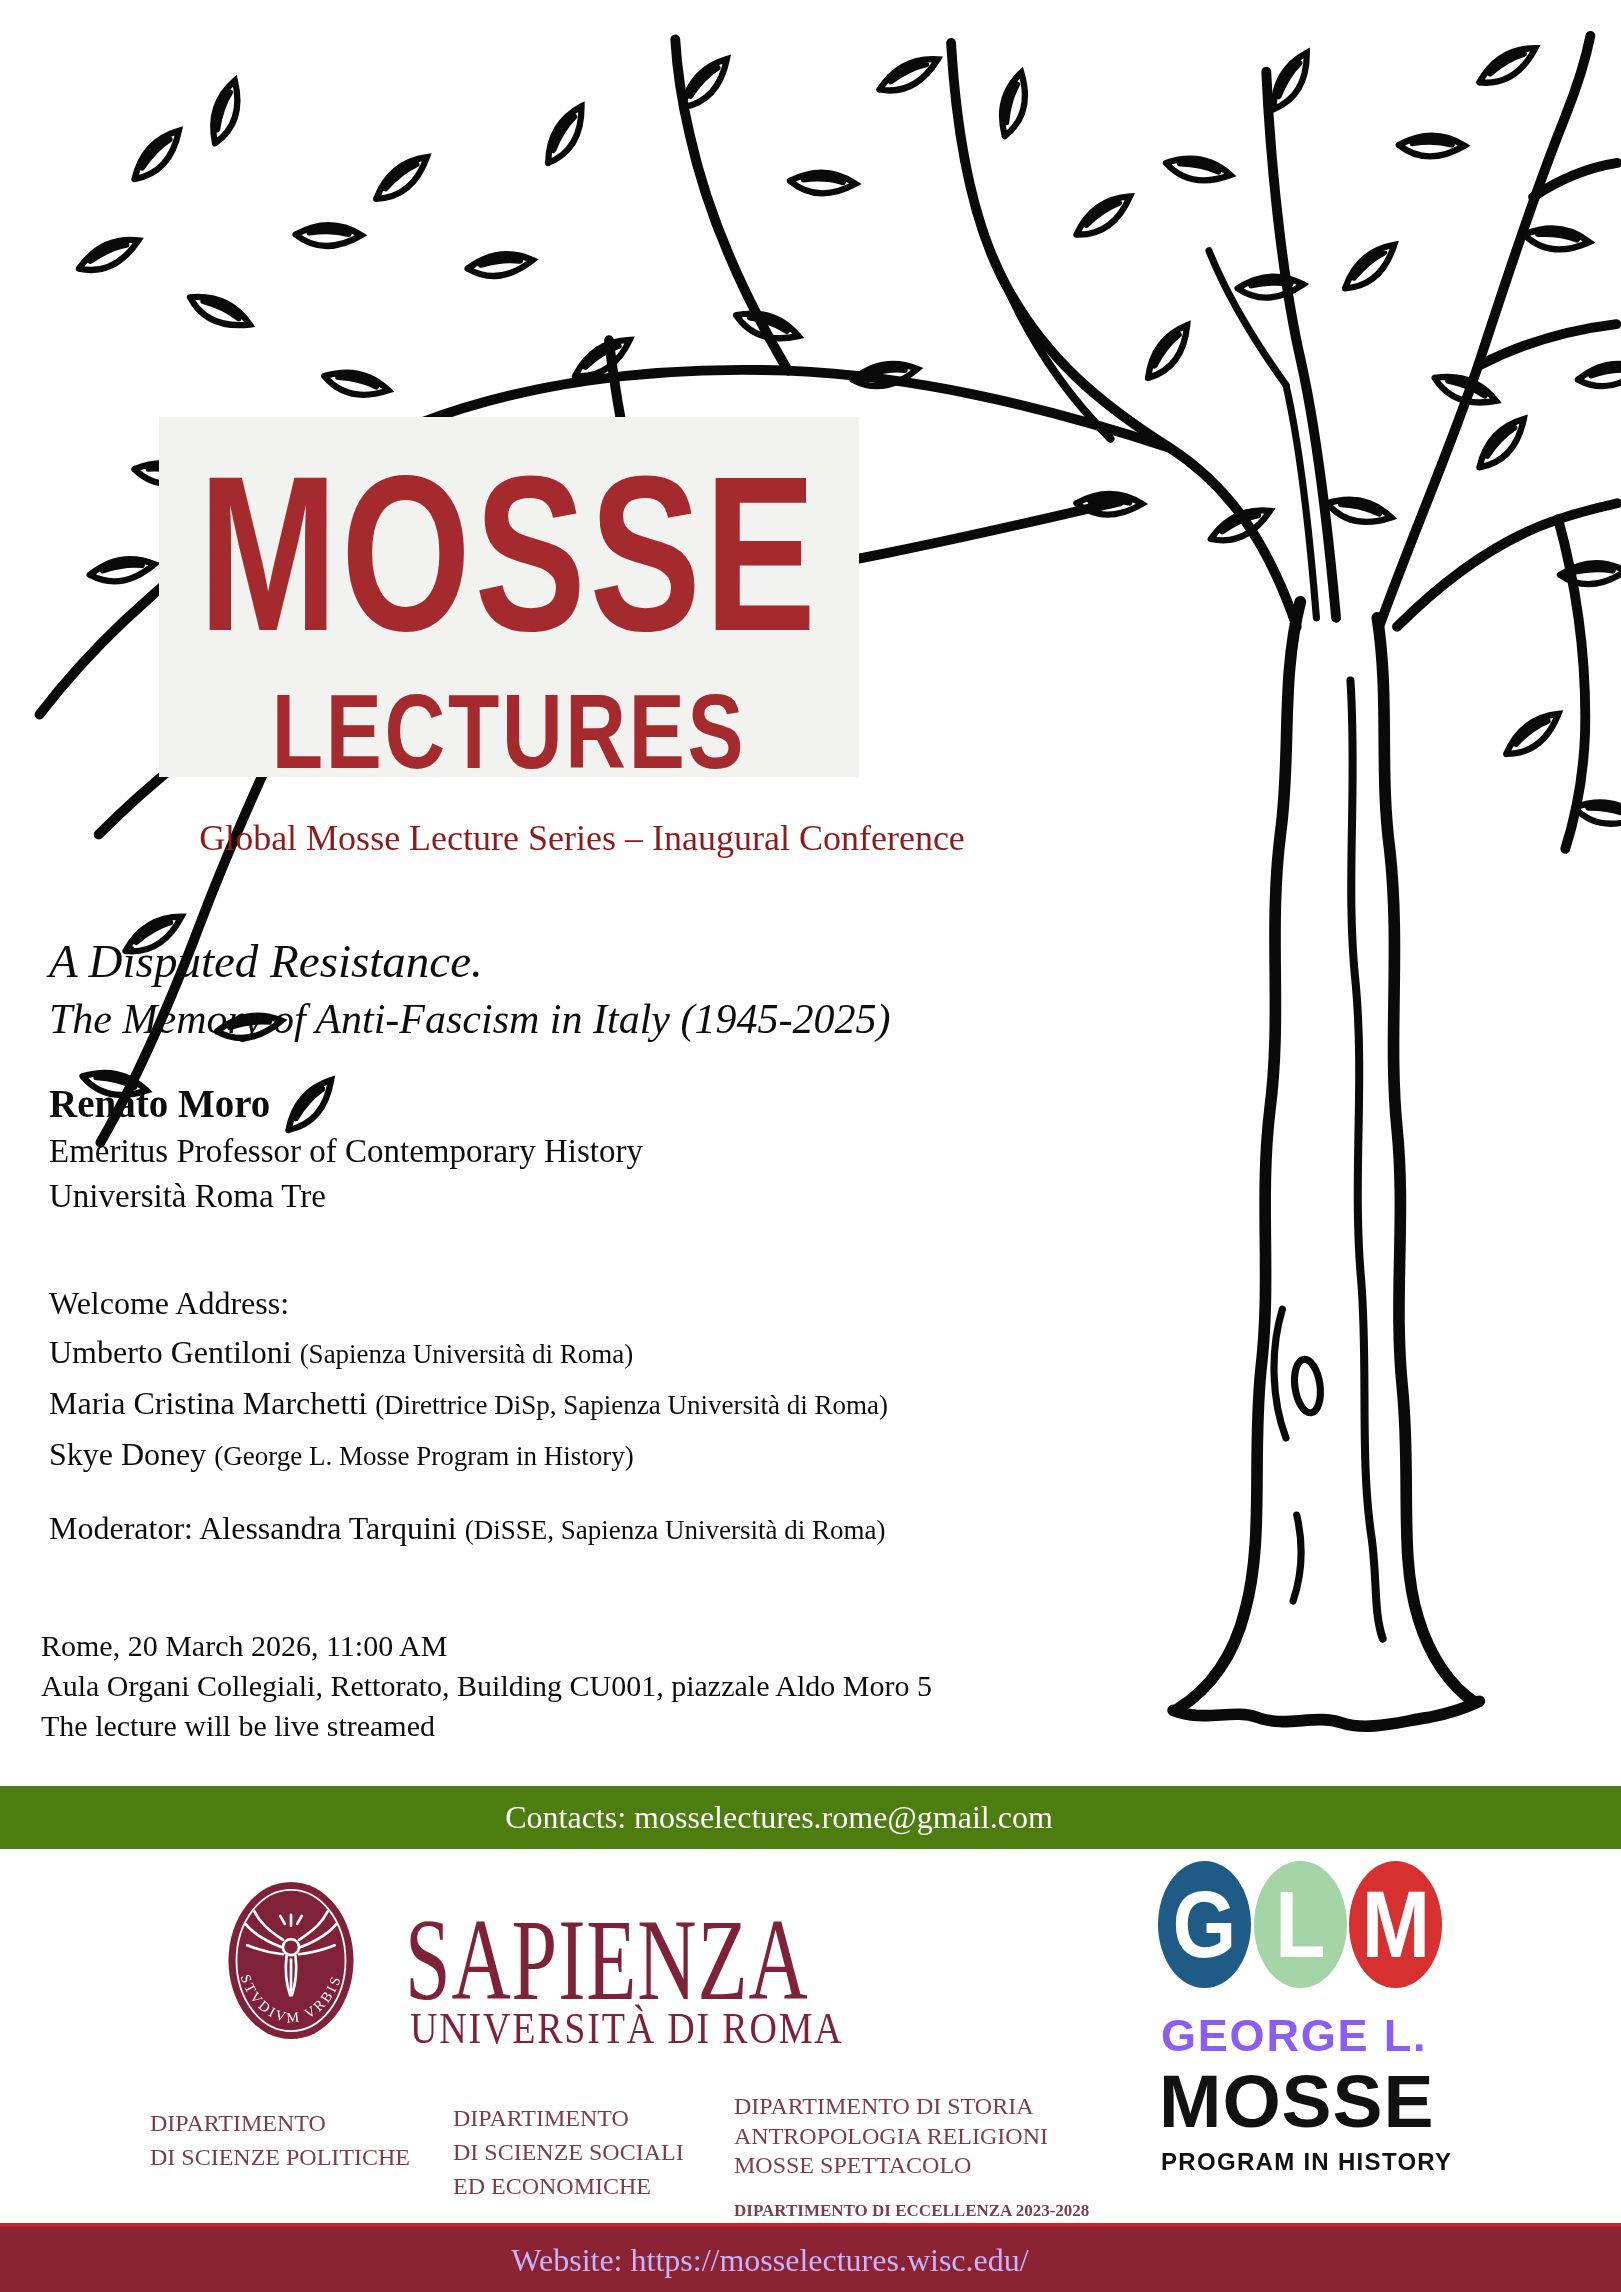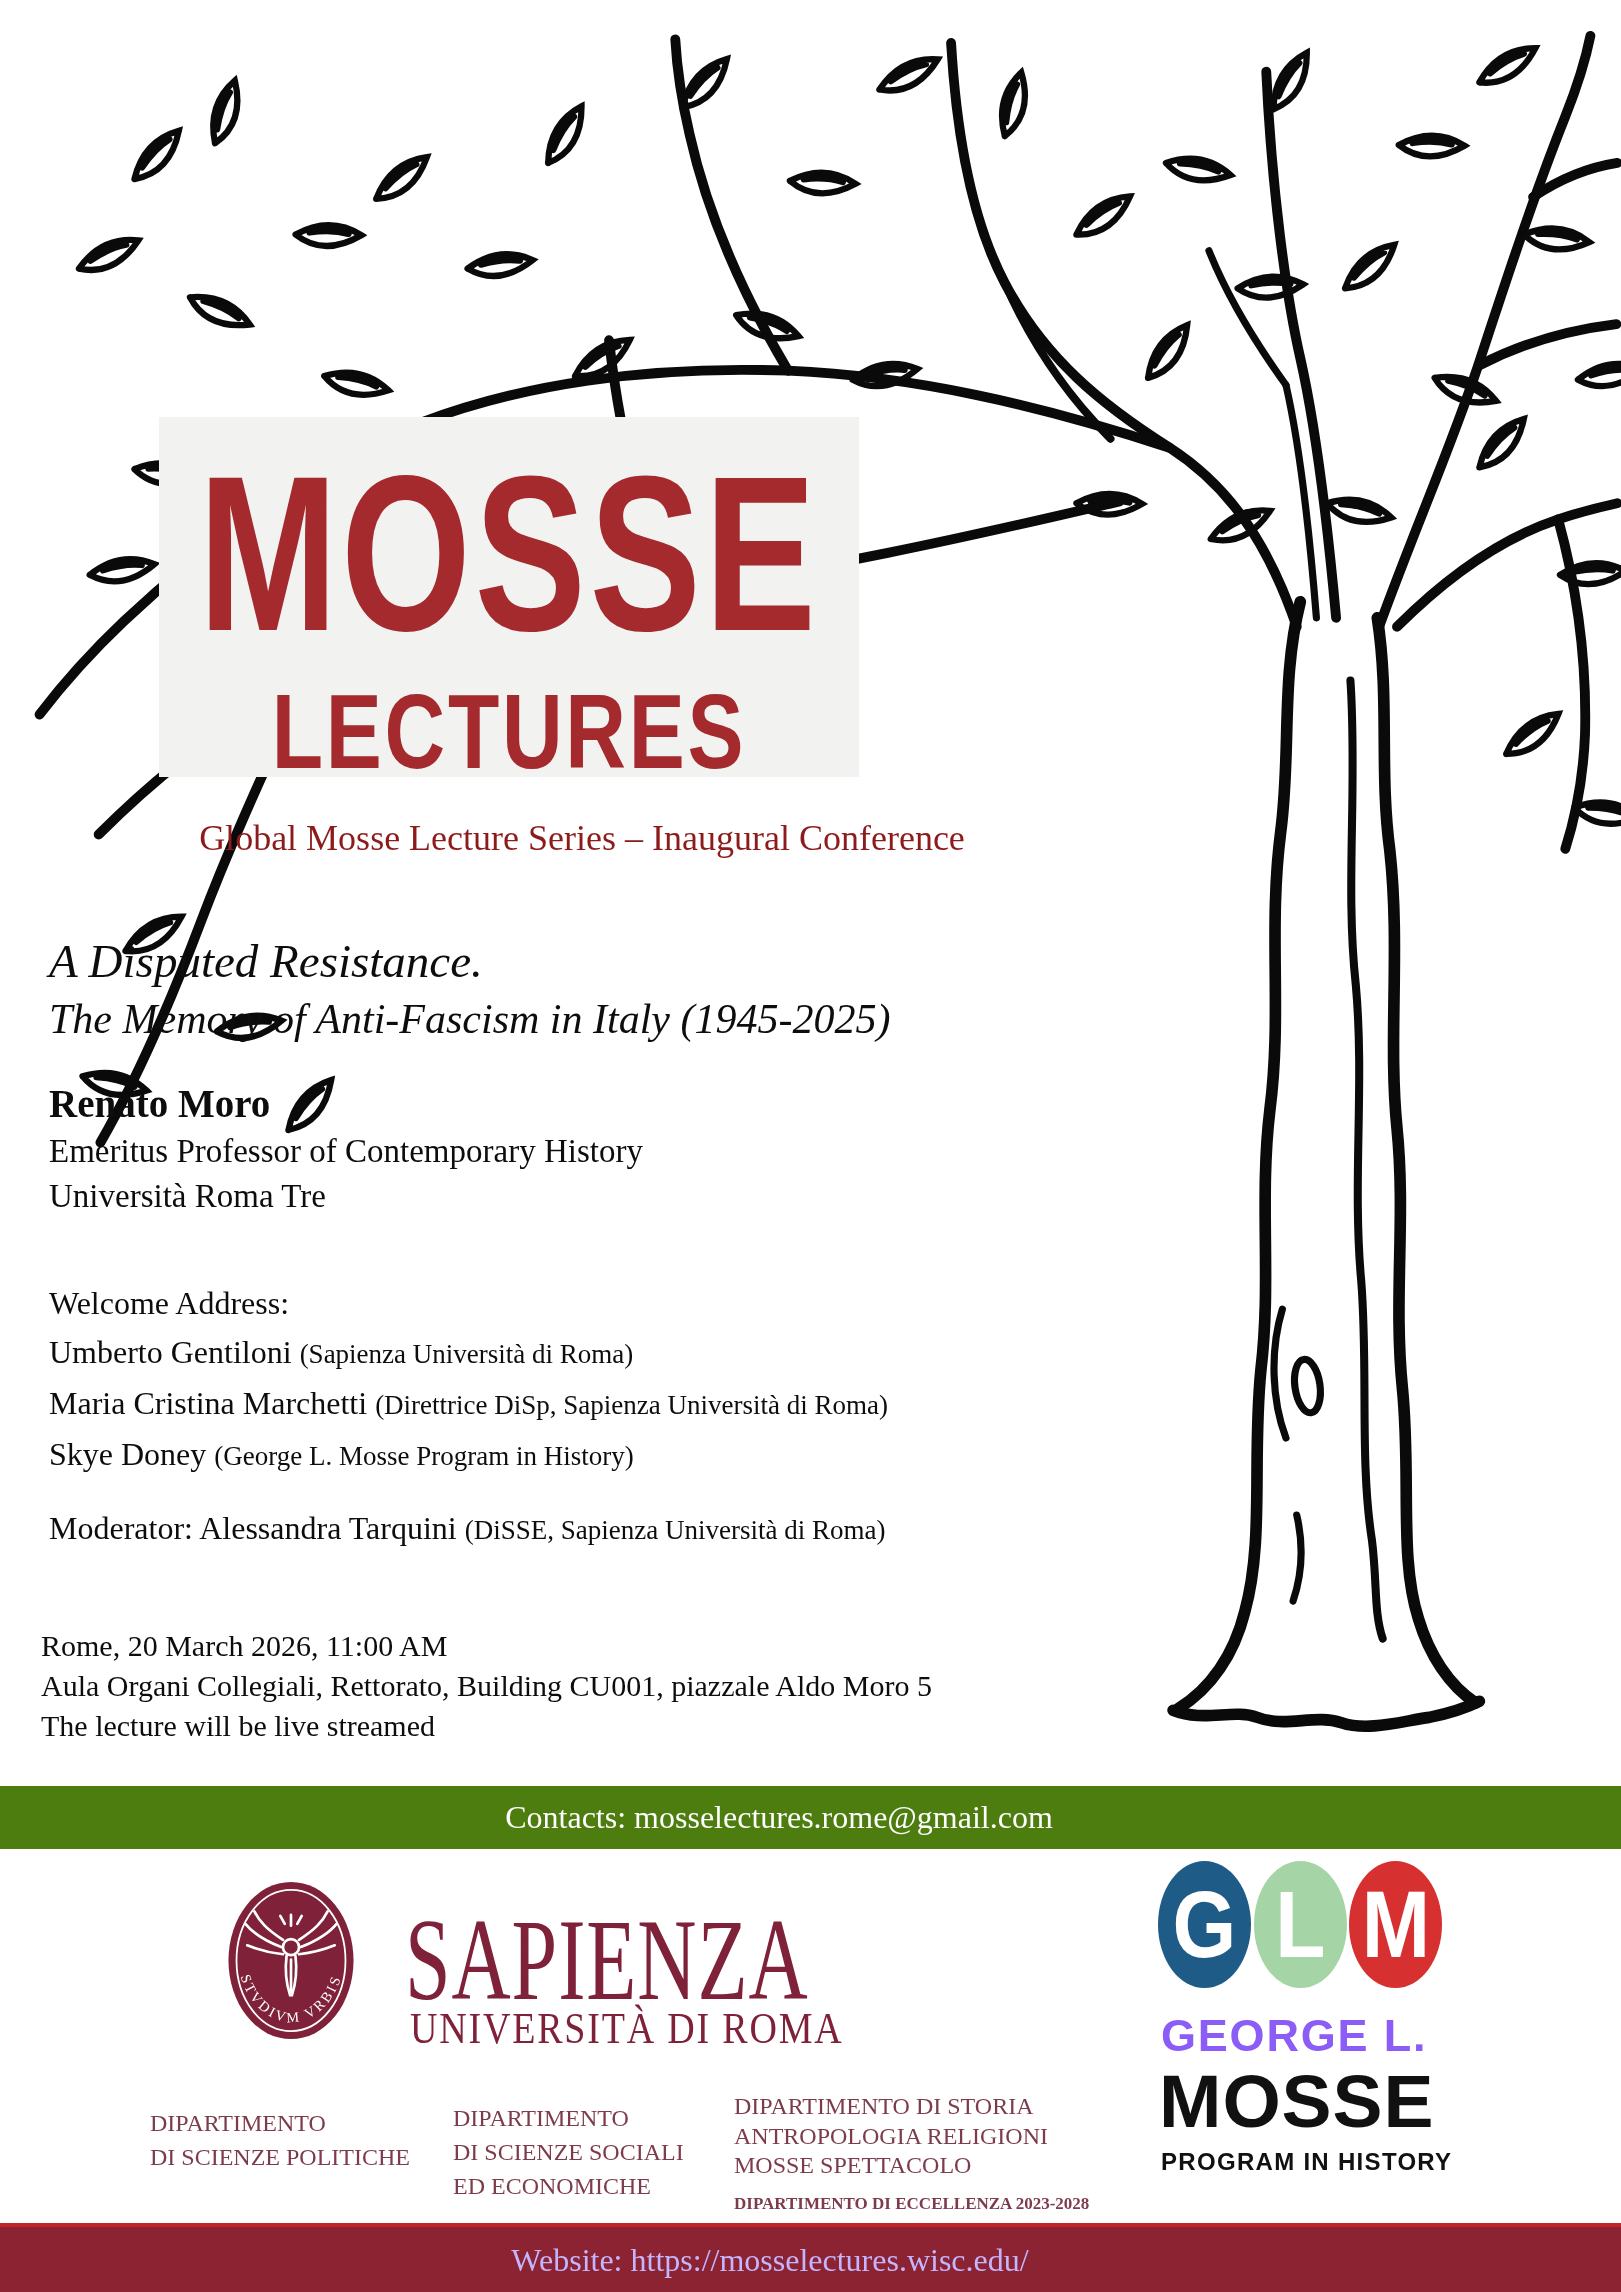--- a/index.html
+++ b/index.html
@@ -40,21 +40,21 @@
   .sapienza-word{position:absolute;left:405px;top:1902px;z-index:1;font-size:82px;line-height:1;
       color:#7E2139;letter-spacing:0.9px;transform:scaleY(1.42);transform-origin:left top;}
   .sapienza-sub{position:absolute;left:410px;top:2006px;z-index:1;font-size:38px;line-height:1;
       color:#7E2139;letter-spacing:1.8px;transform:scaleY(1.15);transform-origin:left top;}
   .dept{position:absolute;z-index:1;color:#7D3C4C;font-size:24px;}
   .dept div{line-height:34px;white-space:nowrap;}
   .dept-1{left:150px;top:2106px;}
   .dept-2{left:453px;top:2101px;}
   .dept-3{left:734px;top:2092px;}
   .dept-3 div{line-height:29.6px;}
-  .dept-exc{margin-top:8px;font-weight:bold;font-size:17px;letter-spacing:0px;}
+  .dept-exc{margin-top:15px;font-weight:bold;font-size:17px;letter-spacing:0px;}
   
   .glm-ovals{position:absolute;left:1158px;top:1861px;display:flex;gap:2.7px;z-index:1;}
   .glm-oval{width:93px;height:127px;border-radius:50%;text-align:center;
       font-family:"Liberation Sans",sans-serif;font-weight:700;font-size:82px;line-height:127px;color:#fff;}
   .glm-oval span{display:inline-block;transform:scaleY(1.15);}
   .glm-g{background:#1E5B87;}
   .glm-l{background:#A5D5A7;}
   .glm-m{background:#D63030;}
   .glm-line1{position:absolute;left:1161px;top:2010px;z-index:1;font-family:"Liberation Sans",sans-serif;
       font-weight:700;font-size:45px;letter-spacing:1.8px;color:#8b5cf6;}

